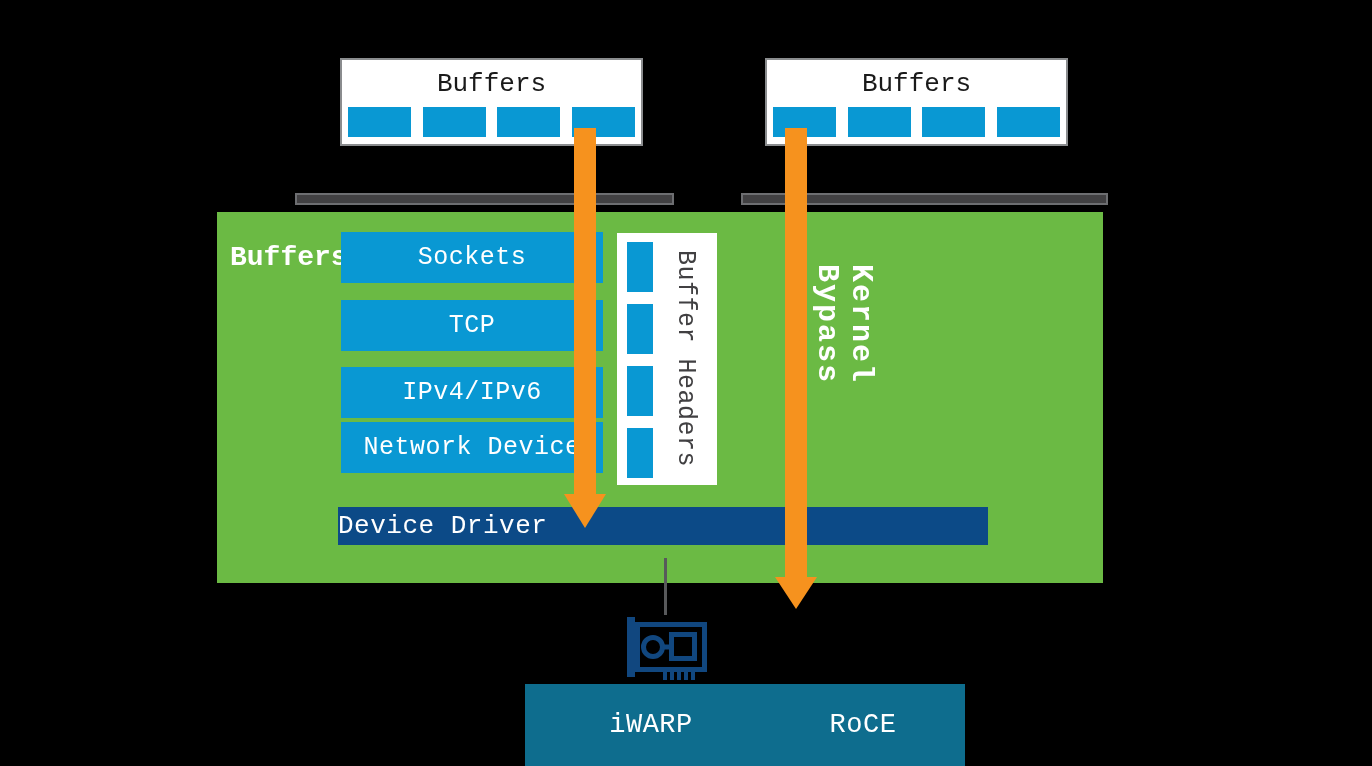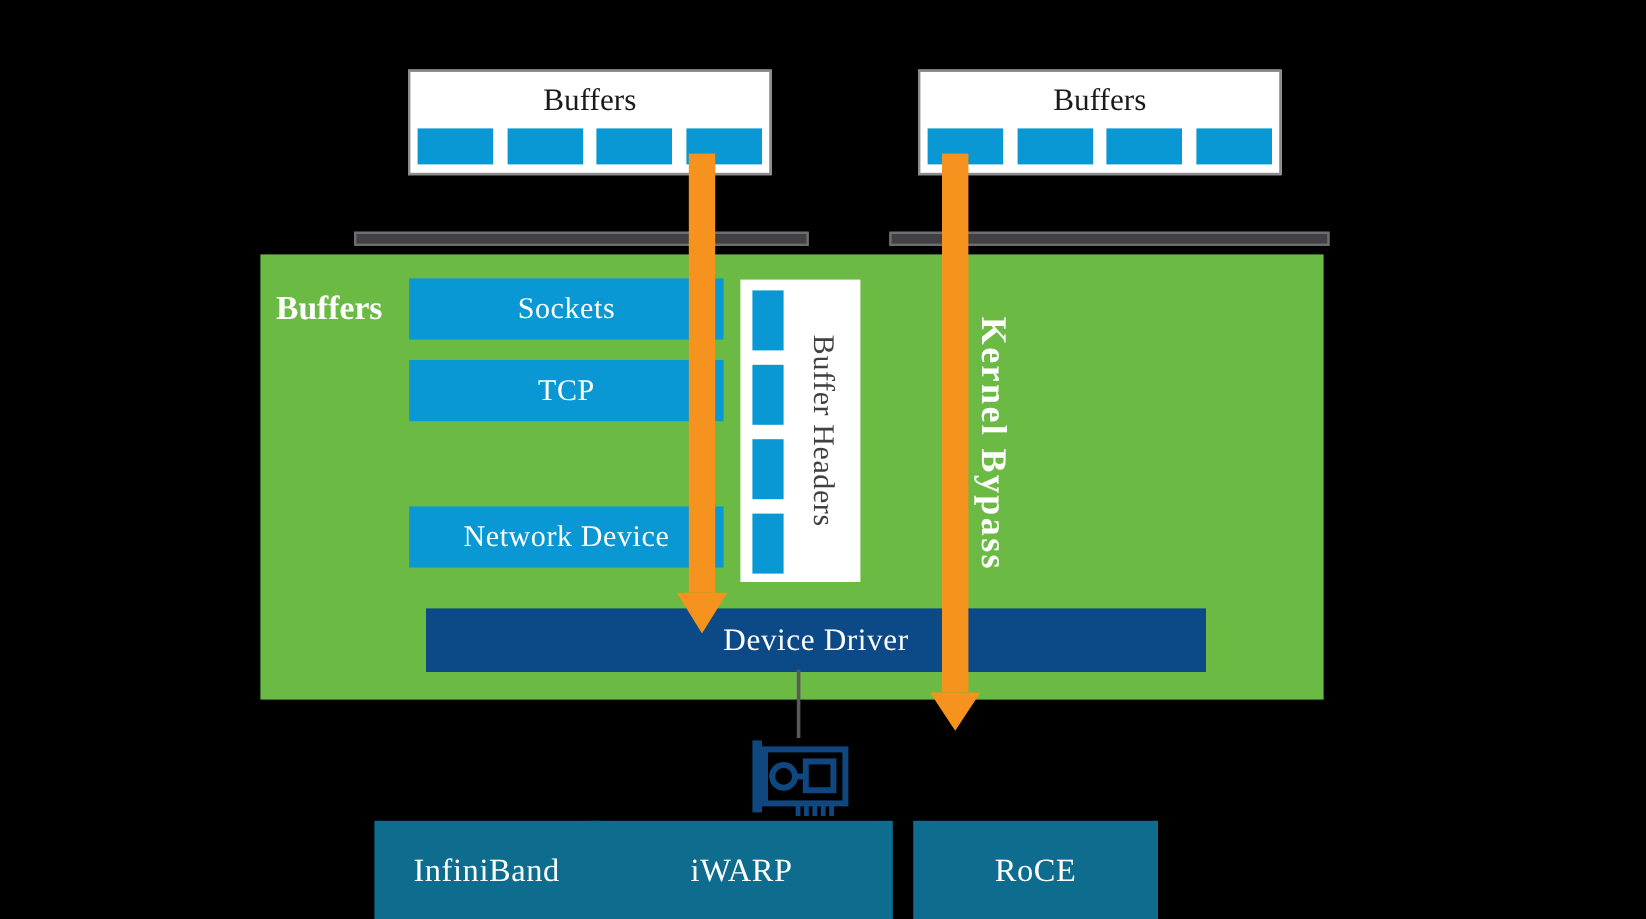--- a/index.html
+++ b/index.html
@@ -4,21 +4,21 @@
 <style>
   :root{
     --blue:#0998D3; --green:#6BBA44; --orange:#F6921E; --navy:#0C4A87;
     --teal:#0E6D8E; --bar-gray:#414042; --bar-gray-border:#6D6E71;
     --text-dark:#414042; --white:#FFFFFF; --background:#000000;
   }
   html,body{margin:0;padding:0;background:#000;}
   #canvas{
     position:relative; width:1372px; height:766px; overflow:hidden;
     background:var(--background);
-    font-family:Liberation Serif, serif;
+    font-family:Liberation Mono, monospace;
   }
   
   .buffers-box{
     position:absolute; top:58px; width:303px; height:88px;
     background:var(--white); border:2px solid #8A8C8E; box-sizing:border-box;
   }
   .buffers-title{
     position:absolute; left:0; right:0; top:9px; text-align:center;
     font-size:26px; color:#1A1A1A;
   }
@@ -55,22 +55,22 @@
     position:absolute; left:46px; top:0; height:252px; width:44px;
     writing-mode:vertical-rl; display:flex; align-items:center; justify-content:center;
     font-size:25px; color:var(--text-dark); letter-spacing:0.5px;
   }
   .bypass-label{
     position:absolute; left:810px; top:264px; height:230px;
     writing-mode:vertical-rl; display:flex; align-items:center;
     font-size:30px; font-weight:bold; color:var(--white); letter-spacing:2px;
   }
   .device-driver{
-    position:absolute; left:355px; top:507px; width:650px; height:53px; background:var(--navy);
-    display:flex; align-items:center; justify-content:center;
+    position:absolute; left:338px; top:507px; width:650px; height:38px; background:var(--navy);
+    display:flex; align-items:center; justify-content:flex-start;
     color:var(--white); font-size:26px; letter-spacing:0.5px;
   }
   .connector{ position:absolute; left:664px; top:558px; width:3px; height:57px; background:#58595B; }
   
   .arrow-shaft{ position:absolute; width:22px; background:var(--orange); z-index:10; }
   .arrow-head{
     position:absolute; width:0; height:0; z-index:10;
     border-left:21px solid transparent; border-right:21px solid transparent;
   }
   .shaft-left{ left:574px; top:128px; height:366px; }
@@ -116,20 +116,23 @@
 
   <div class="kernel-box"></div>
   <div class="kernel-label">Buffers</div>
 
   <div class="stack-box" style="top:232px;">
     <span>Sockets</span>
   </div>
   <div class="stack-box" style="top:300px;">
     <span>TCP</span>
   </div>
+  <div class="stack-box" style="top:367px;">
+    <span>IPv4/IPv6</span>
+  </div>
   <div class="stack-box" style="top:422px;">
     <span>Network Device</span>
   </div>
 
   <div class="bh-panel">
     <div class="bh-cell" style="top:9px;"></div>
     <div class="bh-cell" style="top:71px;"></div>
     <div class="bh-cell" style="top:133px;"></div>
     <div class="bh-cell" style="top:195px;"></div>
     <div class="bh-label">Buffer Headers</div>
@@ -149,24 +152,21 @@
     <circle cx="28" cy="34" r="9.5" fill="none" stroke="#11477F" stroke-width="5"></circle>
     <line x1="37.5" y1="34" x2="46" y2="34" stroke="#11477F" stroke-width="5"></line>
     <rect x="46.5" y="21.5" width="23" height="24" fill="none" stroke="#11477F" stroke-width="5"></rect>
     <rect x="38" y="57" width="4" height="10" fill="#11477F"></rect>
     <rect x="45" y="57" width="4" height="10" fill="#11477F"></rect>
     <rect x="52" y="57" width="4" height="10" fill="#11477F"></rect>
     <rect x="59" y="57" width="4" height="10" fill="#11477F"></rect>
     <rect x="66" y="57" width="4" height="10" fill="#11477F"></rect>
   </svg>
 
-  <div class="transport-box" style="left:312px; width:187px;">
-    <span>InfiniBand</span>
-  </div>
-  <div class="transport-box" style="left:492px; width:252px;">
+  <div class="transport-box" style="left:525px; width:252px;">
     <span>iWARP</span>
   </div>
   <div class="transport-box" style="left:761px; width:204px;">
     <span>RoCE</span>
   </div>
 
   <div class="arrow-shaft shaft-left"></div>
   <div class="arrow-head head-left"></div>
   <div class="arrow-shaft shaft-right"></div>
   <div class="arrow-head head-right"></div>

